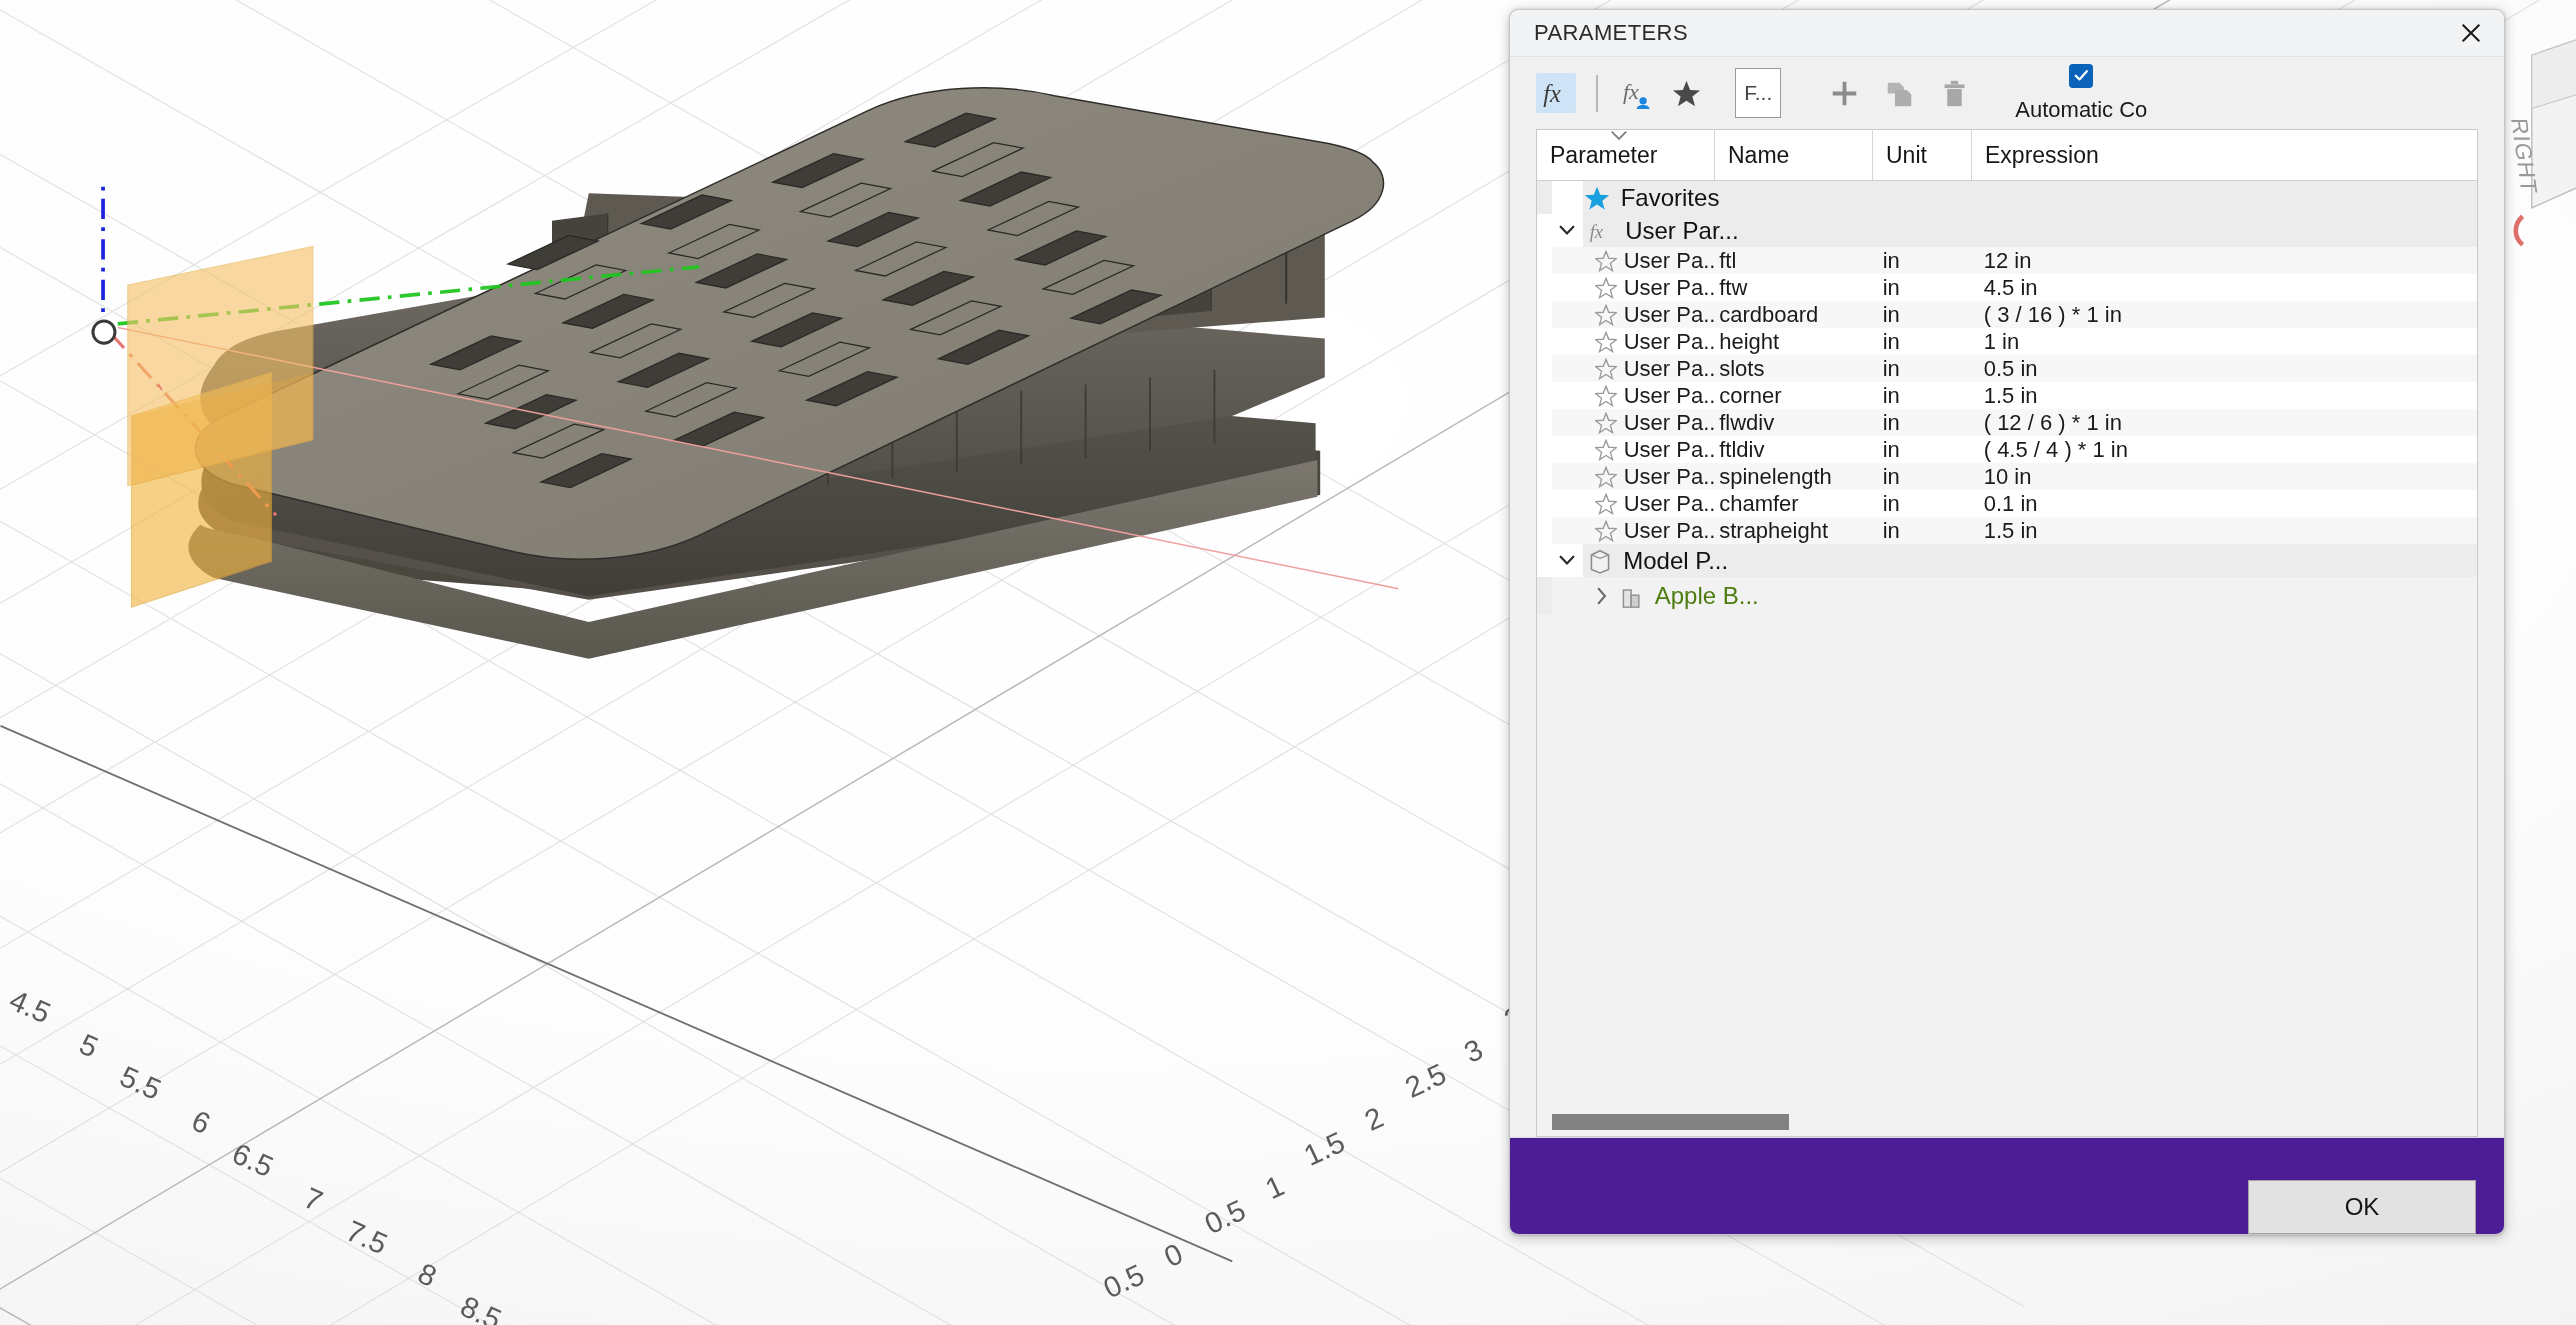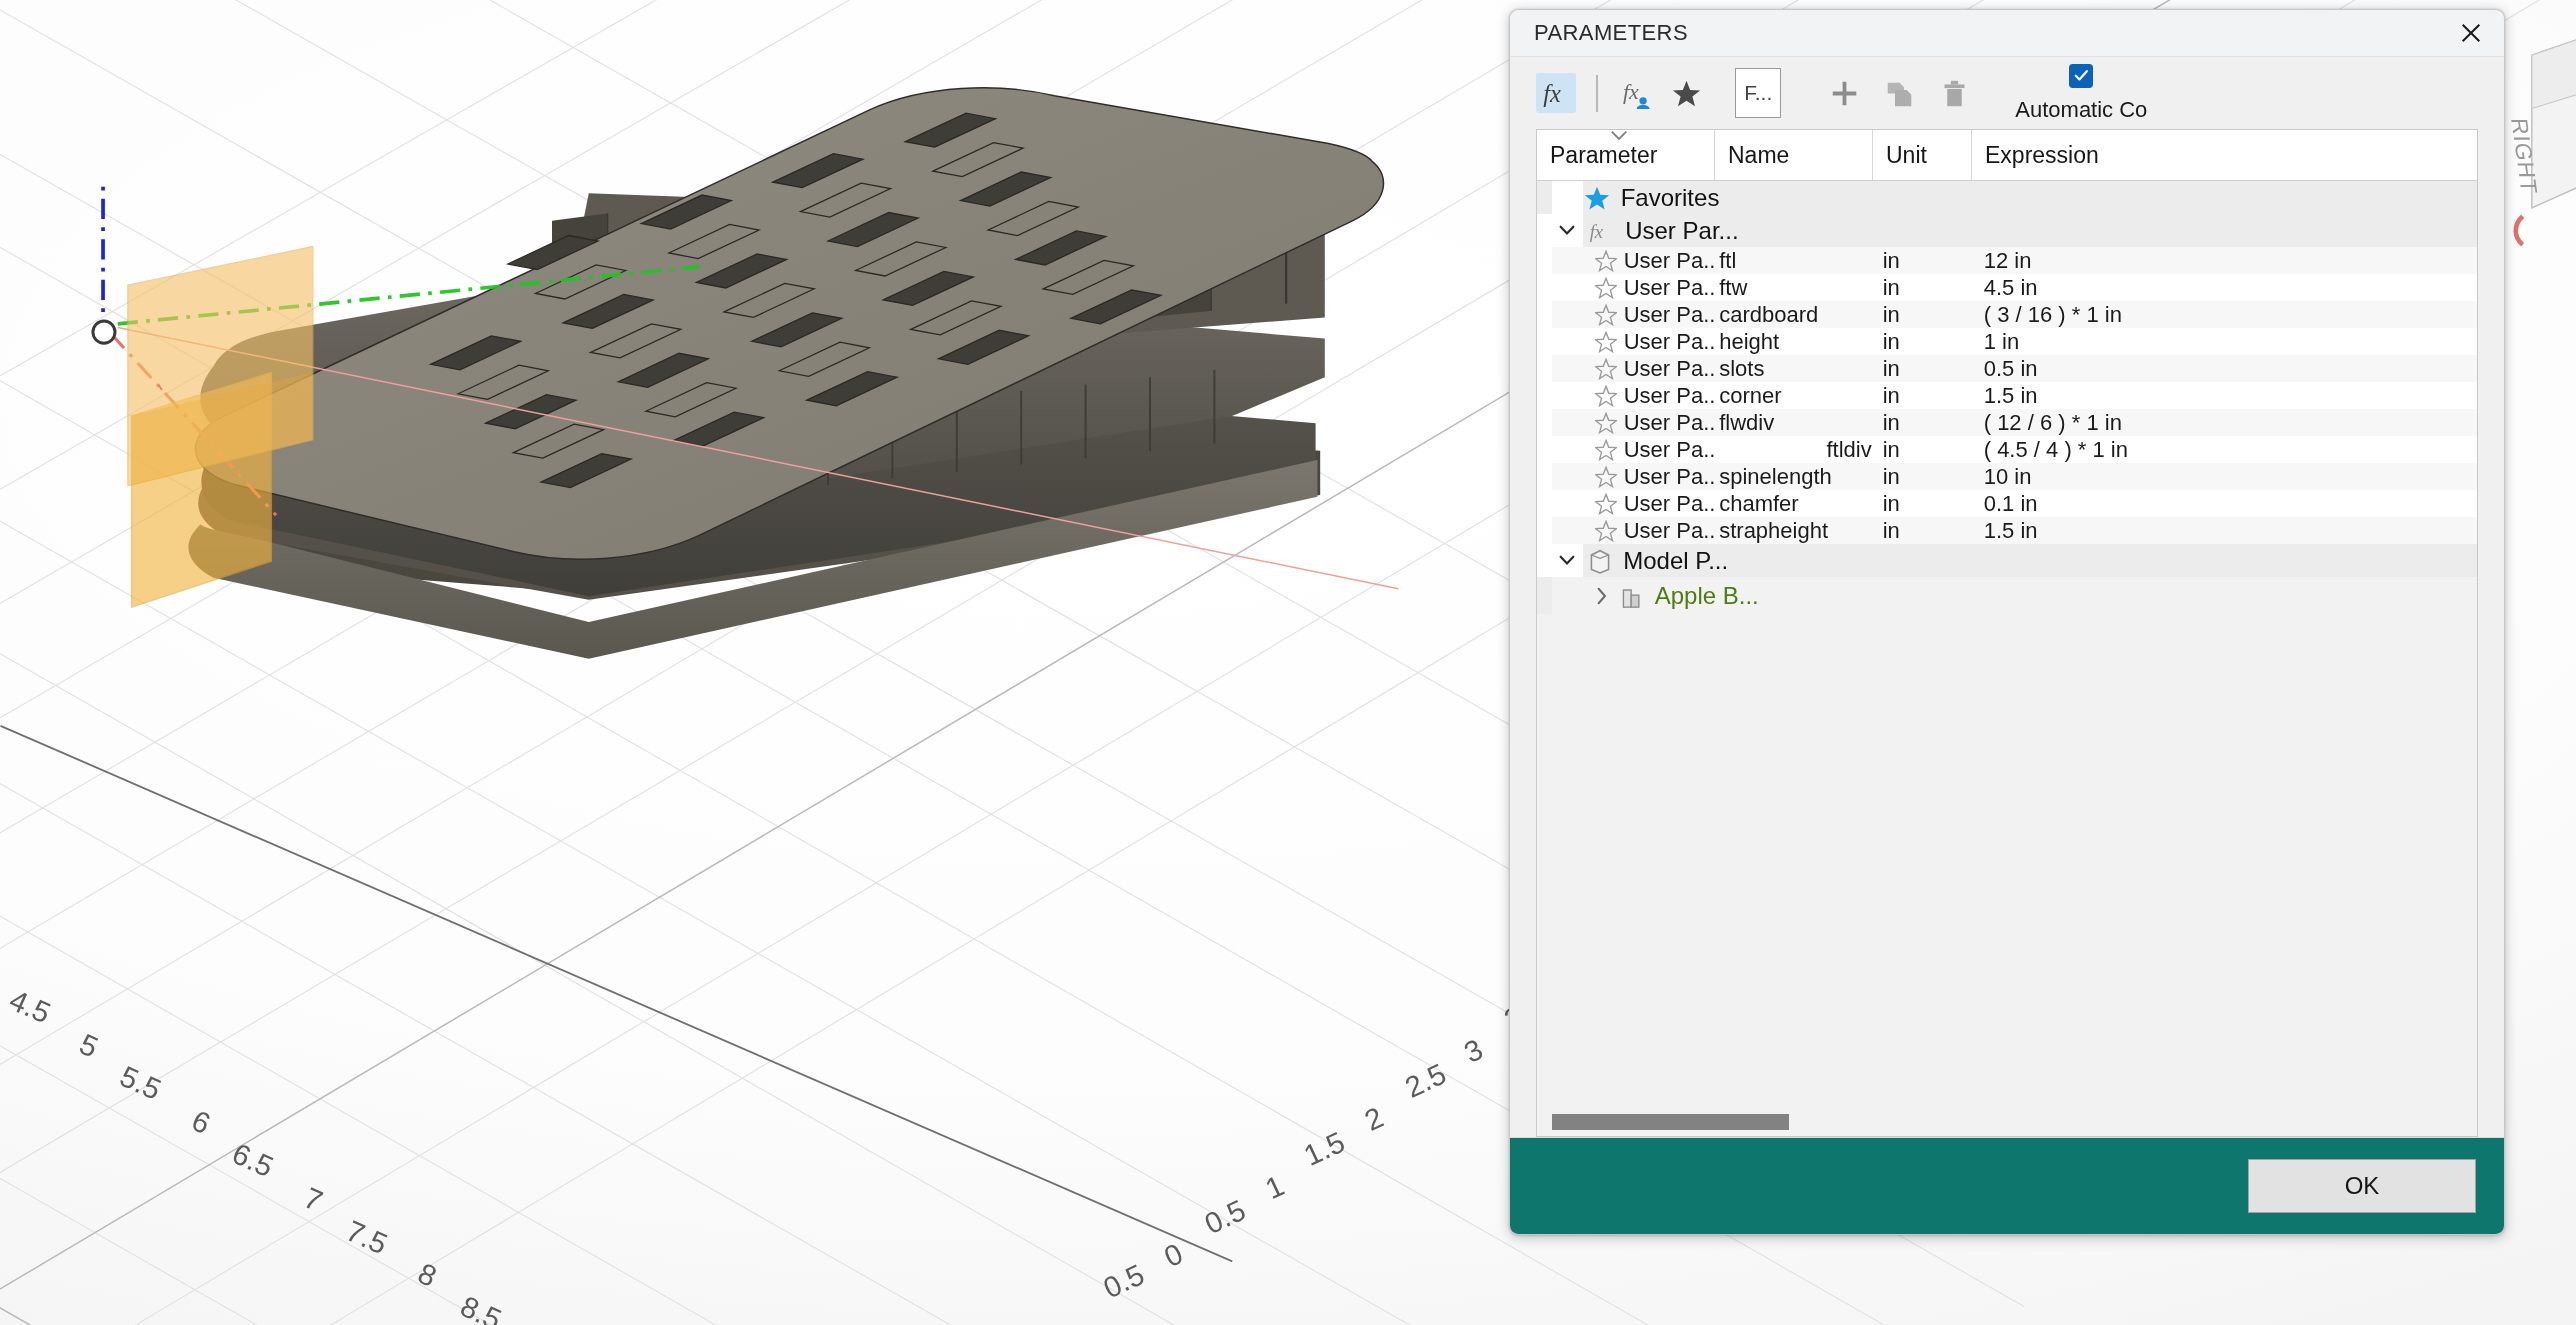--- a/index.html
+++ b/index.html
@@ -88,22 +88,22 @@
   .c-name{}
   .c-unit{}
   .c-expr{}
   .grp-label{font-size:24px;color:#121212;}
   .row-spacer{background:#f2f2f2;}
 
   #hscroll-track{height:28px;flex:0 0 28px;background:#f2f2f2;display:flex;align-items:center;padding:0 14.7px;}
   #hscroll-thumb{height:15.6px;width:237px;background:#828282;cursor:pointer;}
 
   #dlg-footer{
-    height:96px;flex:0 0 96px;display:flex;align-items:center;justify-content:flex-end;
-    padding:0 28px;background:#0f766e;border-top:0.9px solid #dcdcdc;
+    height:96px;flex:0 0 96px;display:flex;align-items:flex-end;justify-content:flex-end;
+    padding:0 28px;background:#4c1d95;border-top:0.9px solid #dcdcdc;
   }
   #ok-btn{
     width:226px;height:52px;background:#e2e2e2;border:1.8px solid #a3a3a3;
     display:flex;align-items:center;justify-content:center;
     font-size:24px;color:#141414;cursor:pointer;
   }
   #vc-label{
     position:absolute;left:2532px;top:118px;font-size:23px;color:#9a9a9a;
     letter-spacing:0.9px;transform:rotate(90deg) skewY(-8deg);transform-origin:left top;
   }
@@ -550,21 +550,21 @@
         </div>
         <div class="row white">
           <div class="cell c-gutter"></div>
           <div class="cell" style="width:37px;flex:0 0 37px;"></div>
           <div class="cell" style="width:35px;flex:0 0 35px;display:flex;align-items:center;justify-content:center;">
             <svg width="22" height="22" viewBox="0 0 32 32">
               <path d="M16 2 L20 12 L31 12.6 L22.5 19.4 L25.4 30 L16 24 L6.6 30 L9.5 19.4 L1 12.6 L12 12 Z" fill="none" stroke="#9a9a9a" stroke-width="2"></path>
             </svg>
           </div>
           <div class="cell c-param" style="width:90px;flex:0 0 90px;">User Pa...</div>
-          <div class="cell c-name" style="width:158px;flex:0 0 158px;padding-left:5.5px;text-align:right;">ftldiv</div>
+          <div class="cell c-name" style="width:158px;flex:0 0 158px;padding-left:5.5px;">ftldiv</div>
           <div class="cell c-unit" style="width:99px;flex:0 0 99px;padding-left:11px;">in</div>
           <div class="cell c-expr" style="flex:1 1 auto;padding-left:13px;">( 4.5 / 4 ) * 1 in</div>
         </div>
         <div class="row alt">
           <div class="cell c-gutter"></div>
           <div class="cell" style="width:37px;flex:0 0 37px;"></div>
           <div class="cell" style="width:35px;flex:0 0 35px;display:flex;align-items:center;justify-content:center;">
             <svg width="22" height="22" viewBox="0 0 32 32">
               <path d="M16 2 L20 12 L31 12.6 L22.5 19.4 L25.4 30 L16 24 L6.6 30 L9.5 19.4 L1 12.6 L12 12 Z" fill="none" stroke="#9a9a9a" stroke-width="2"></path>
             </svg>

